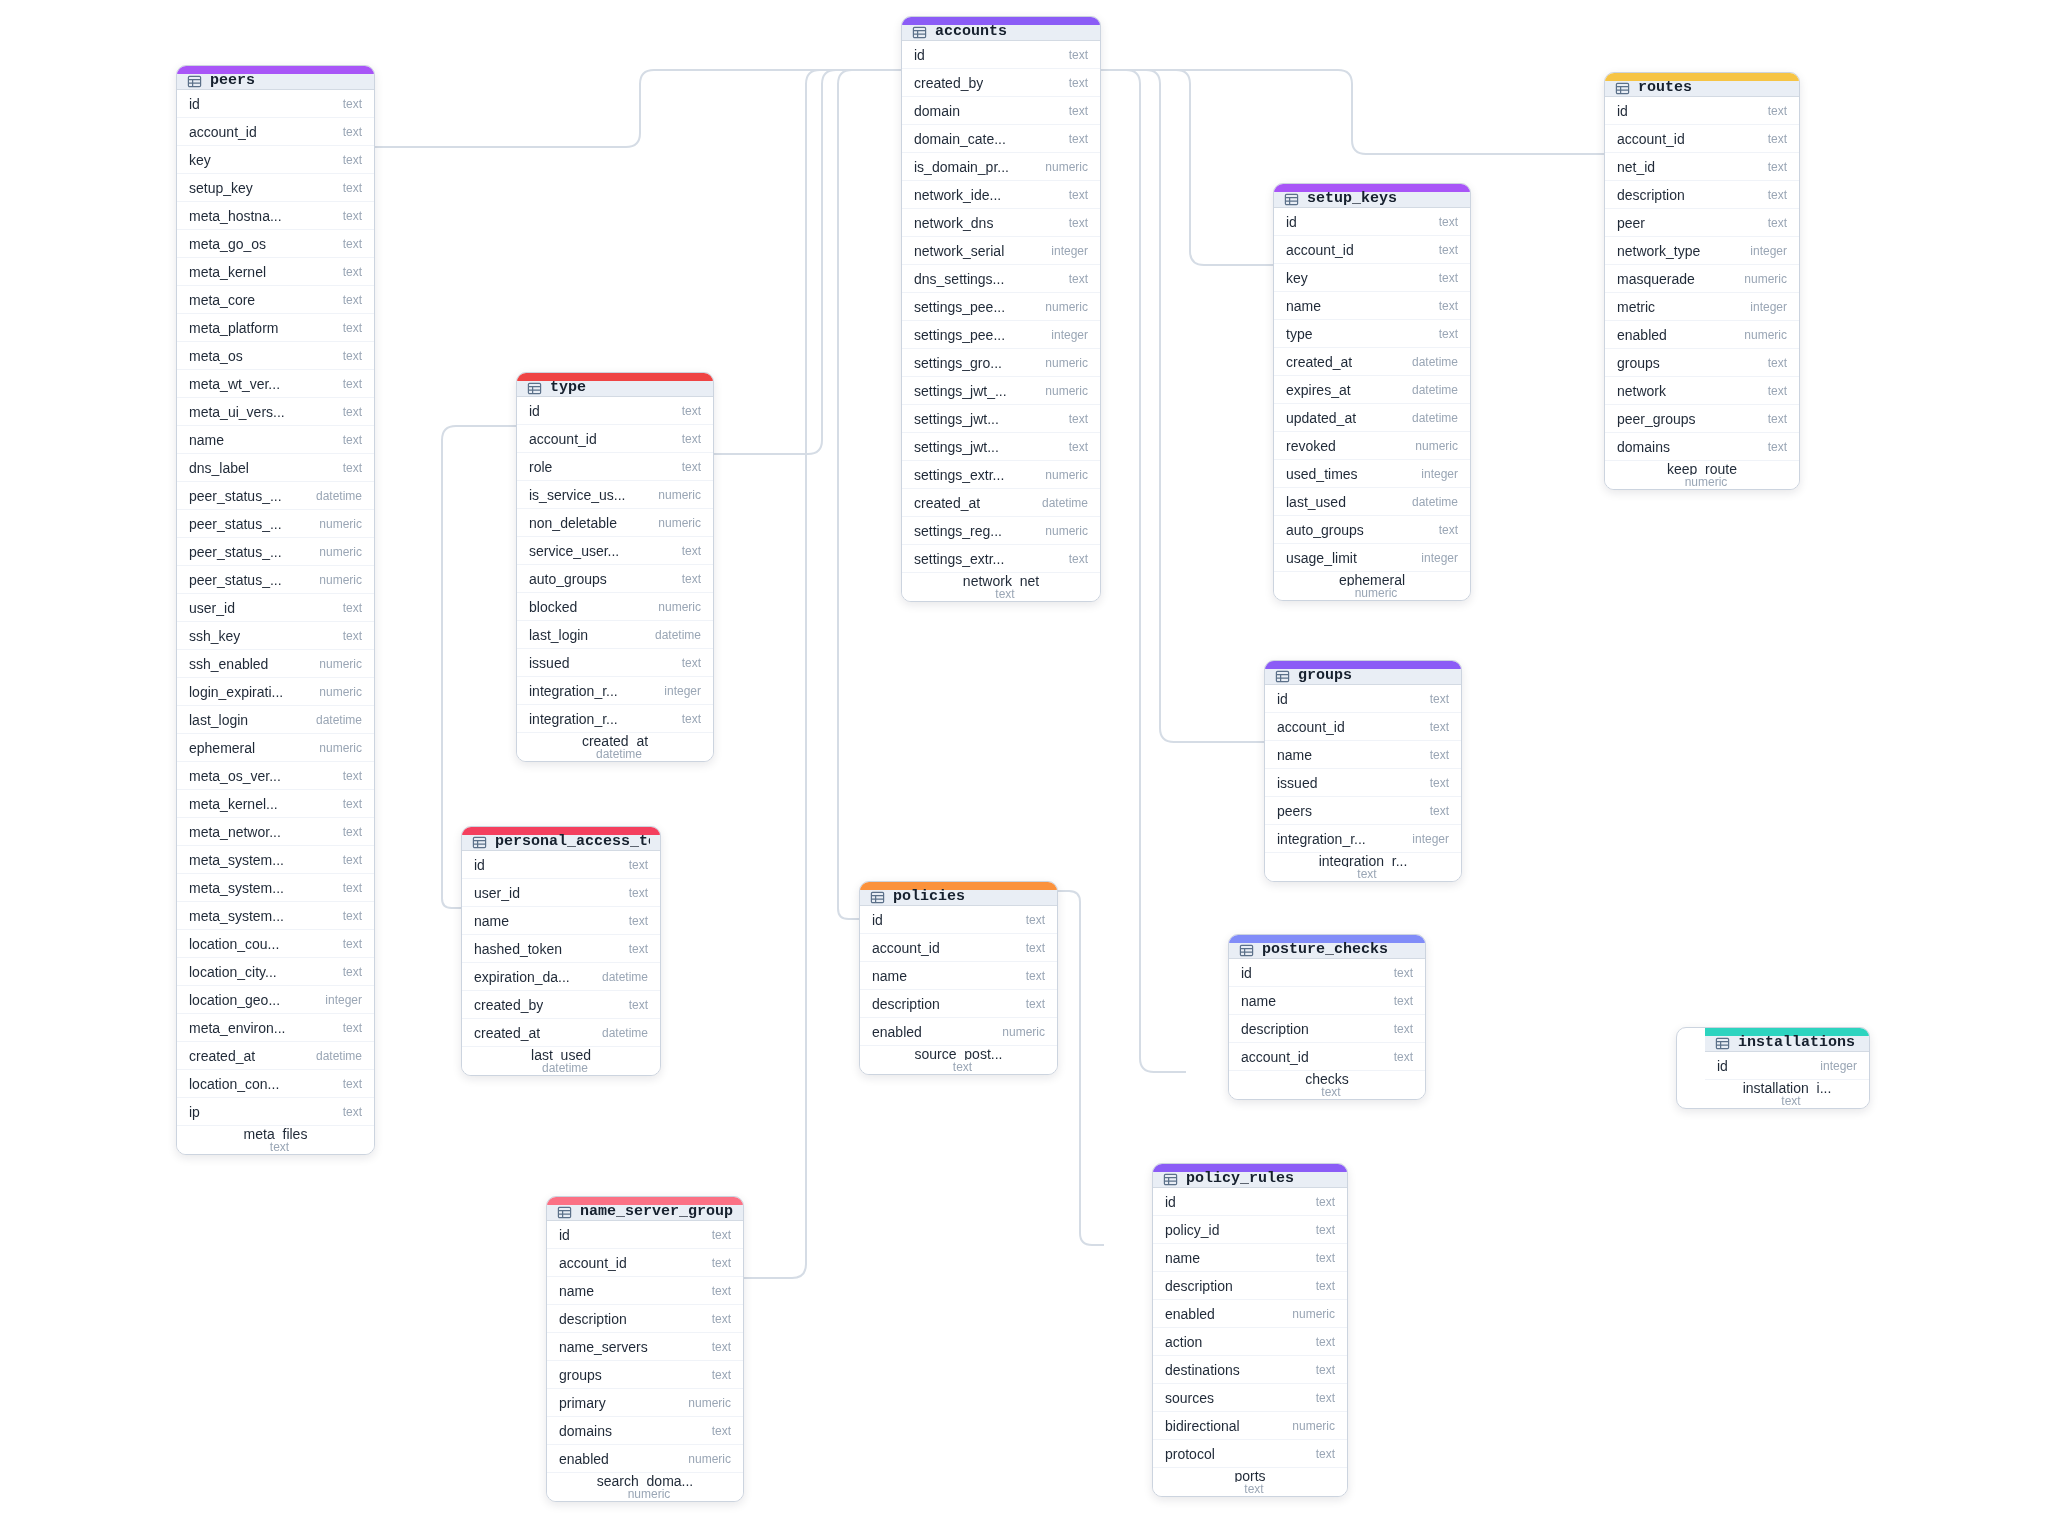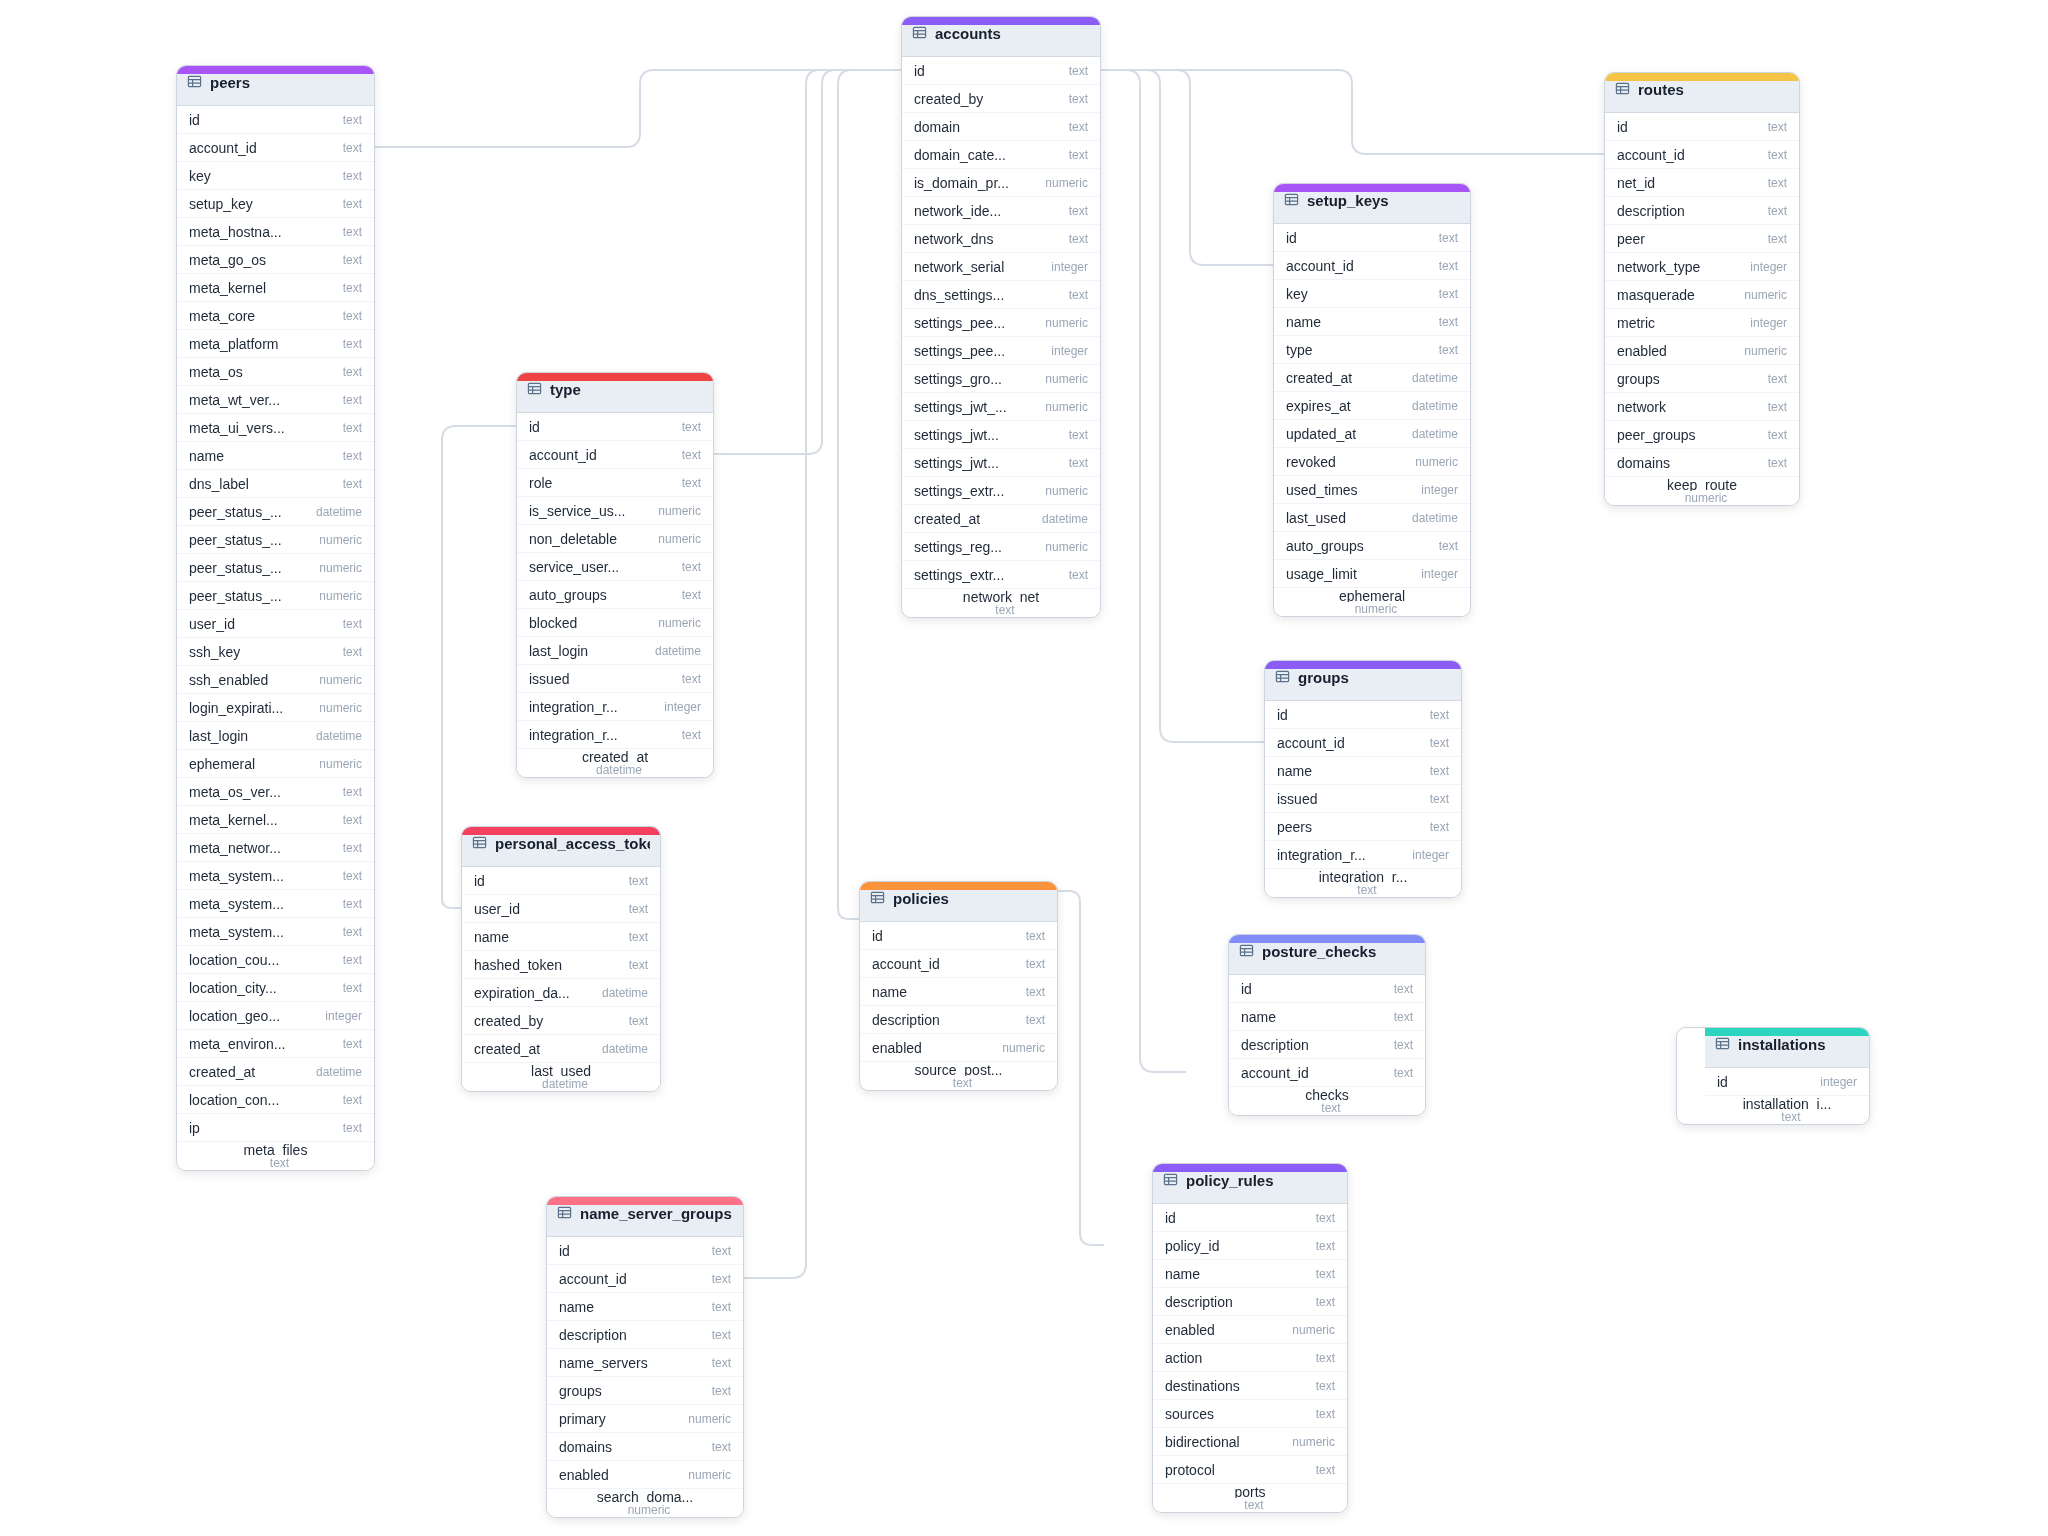--- a/index.html
+++ b/index.html
@@ -16,25 +16,26 @@
   .table {
     position: absolute;
     background: #ffffff;
     border: 1px solid #ccd4df;
     border-radius: 10px;
     box-shadow: 0 3px 10px rgba(15, 23, 42, 0.10);
     overflow: hidden;
   }
   .accent { height: 8px; }
   .thead {
-    height: 32px;
-    display: flex; align-items: flex-start; gap: 8px;
+    height: 16px;
+    display: flex; align-items: flex-end; gap: 8px;
     padding: 0 10px;
     background: #e9eef5;
     border-bottom: 1px solid #d3dae3;
+    font-family: Liberation Mono, monospace;
   }
   .tname {
     font-size: 15px; font-weight: 700; color: #16202e;
     white-space: nowrap; overflow: hidden;
   }
   .ticon { display: inline-flex; align-items: center; }
   .row {
     height: 28px;
     display: flex; align-items: center; justify-content: space-between;
     padding: 0 12px;

